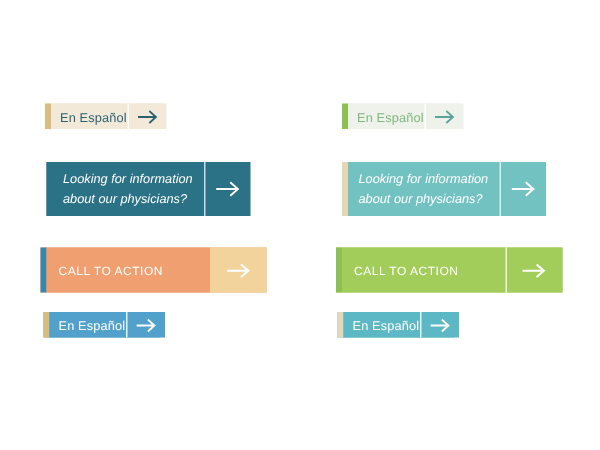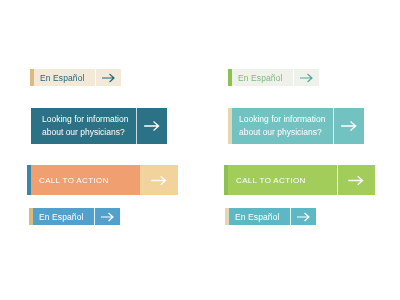--- a/index.html
+++ b/index.html
@@ -50,21 +50,21 @@
   }
   .arrow-glyph {
     display: block;
   }
 
   
   .pill {
     height: 17px;
   }
   .pill .label-cell {
-    padding: 0 11px 0 6px;
+    padding: 0 1px 0 6px;
     text-align: center;
   }
   .pill .label-text {
     font-size: 8.5px;
     letter-spacing: 0.1px;
   }
   .pill .arrow-cell {
     width: 26px;
   }
 
@@ -74,20 +74,21 @@
   }
   .qblock .label-cell {
     flex-direction: column;
     justify-content: center;
     align-items: flex-start;
     padding: 0 8px 0 7px;
   }
   .qblock .label-text {
     font-size: 8.5px;
     line-height: 13px;
+    font-style: italic;
   }
   .qblock .arrow-cell {
     width: 31px;
   }
 
   
   .ctabar {
     height: 30px;
   }
   .ctabar .label-cell {

